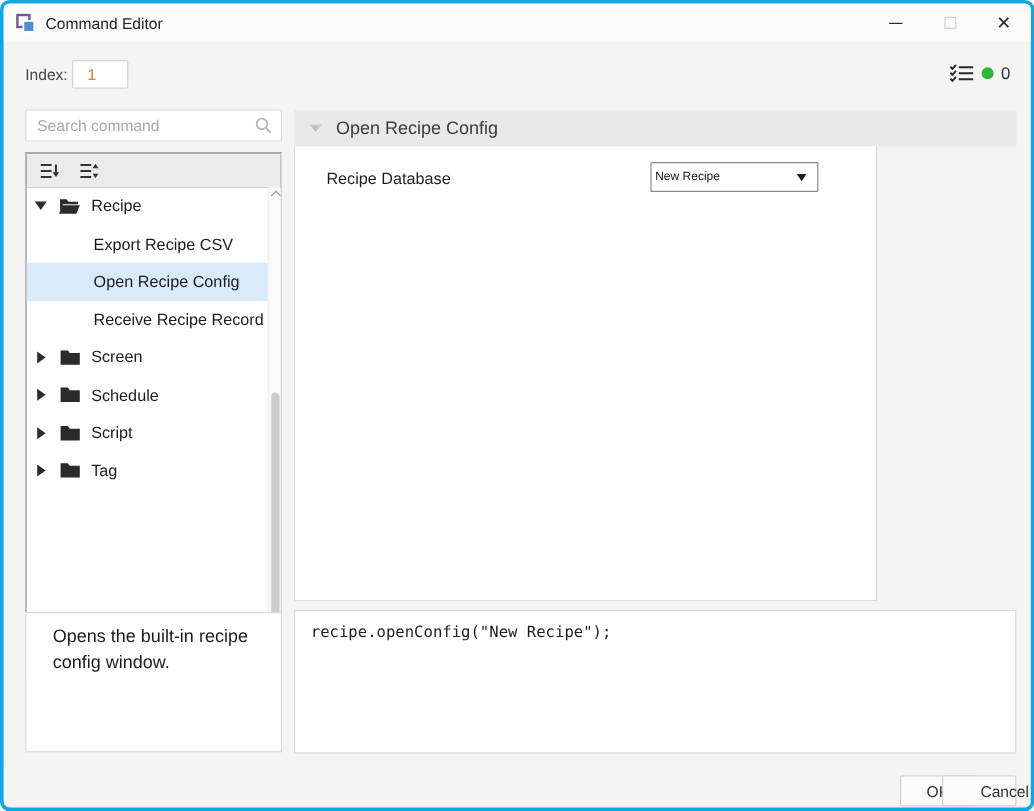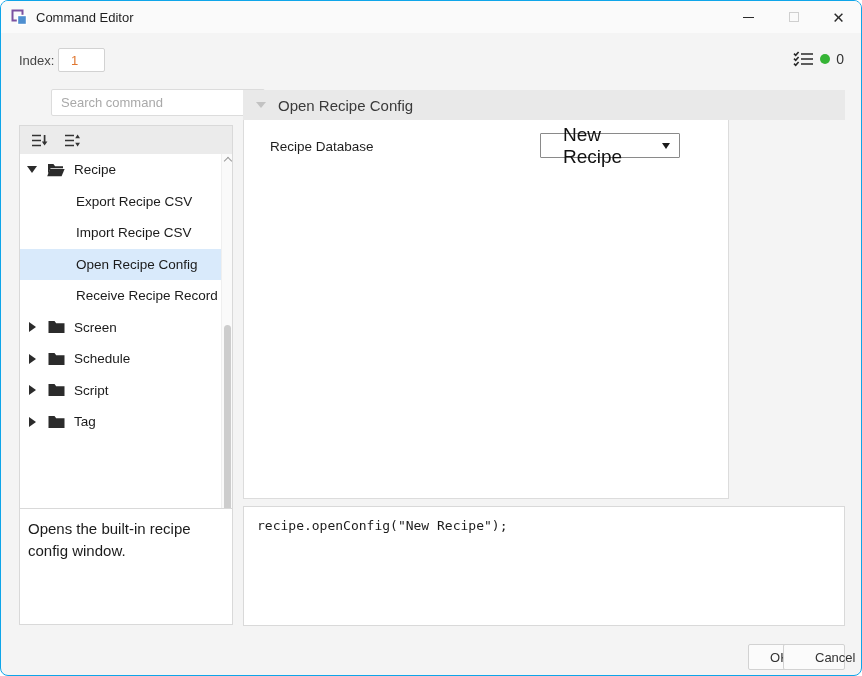--- a/index.html
+++ b/index.html
@@ -1,19 +1,19 @@
 <!DOCTYPE html>
 <html><head>
 <meta charset="utf-8">
 <style>
   * { margin:0; padding:0; box-sizing:border-box; }
   html,body { background:#ffffff; font-family:"Liberation Sans", sans-serif; }
   .window{
     position:relative; width:862px; height:676px;
-    background:#f4f4f4; border:1px solid #0ea5e9; border-radius:8px;
+    background:#f4f4f4; border:3px solid #0ea5e9; border-radius:8px;
     overflow:hidden;
   }
   
   .titlebar{
     position:absolute; left:0; top:0; right:0; height:32px;
     background:#fafafa; display:flex; align-items:center;
   }
   .app-icon{ margin-left:10px; width:17px; height:17px; display:inline-flex; }
   .title-text{ margin-left:8px; font-size:13px; color:#1f1f1f; }
   .win-controls{ margin-left:auto; display:flex; height:100%; }
@@ -31,21 +31,21 @@
     border:1px solid #d2d2d2; border-radius:2px; background:#fff;
     color:#e0762f; font-size:13px; padding-left:12px; font-family:"Liberation Sans",sans-serif;
   }
   .status-cluster{ position:absolute; right:17px; top:50px; display:flex; align-items:center; gap:6px; }
   .status-dot{ width:10px; height:10px; border-radius:50%; background:#35b435; }
   .status-count{ font-size:14px; color:#333; }
   
   .search-box{
     position:absolute; left:18px; top:88px; width:214px; height:27px;
     background:#fff; border:1px solid #dcdcdc; border-radius:2px;
-    display:flex; align-items:center;margin-left:32px;
+    display:flex; align-items:center;
   }
   .search-input{
     flex:1; border:none; outline:none; background:transparent;
     font-size:13px; color:#333; padding:0 4px 0 9px; font-family:"Liberation Sans",sans-serif;
   }
   .search-input::placeholder{ color:#a9a9a9; }
   .search-ico{ margin-right:7px; display:inline-flex; }
   .tree-box{
     position:absolute; left:18px; top:124px; width:214px; height:438px;
     border:1px solid #d9d9d9; background:#000000; display:flex; flex-direction:column;
@@ -69,41 +69,41 @@
   .leaf-indent{ width:56px; flex:0 0 auto; }
   .tree-label{ margin-left:6px; }
   
   .vscroll{ position:absolute; top:0; right:0; width:11px; bottom:0; background:#fafafa; border-left:1px solid #efefef; }
   .chev{ position:absolute; left:2.5px; width:6px; height:6px; border-right:1.4px solid #9a9a9a; border-bottom:1.4px solid #9a9a9a; }
   .chev-up{ top:4px; transform:rotate(-135deg); }
   .chev-down{ bottom:4px; transform:rotate(45deg); }
   .vthumb{ position:absolute; left:2px; width:7px; top:42%; height:50%; background:#cdcdcd; border-radius:4px; }
   .desc-box{
     position:absolute; left:18px; top:507px; width:214px; height:117px;
-    background:#fff; border:1px solid #d9d9d9; padding:9px 8px;
+    background:#fff; border:1px solid #d9d9d9; padding:9px 22px;
     font-size:15px; color:#1b1b1b; line-height:1.45;
   }
   
   .cfg-header{
     position:absolute; left:242px; top:89px; width:602px; height:30px;
     background:#e9e9e9; display:flex; align-items:center;
   }
   .cfg-header .tri{ margin-left:13px; width:0; height:0; border-left:5px solid transparent; border-right:5px solid transparent; border-top:6px solid #c2c2c2; }
   .cfg-title{ margin-left:12px; font-size:15px; color:#3a3a3a; }
   .cfg-body{
     position:absolute; left:242px; top:119px; width:486px; height:379px;
     background:#fff; border:1px solid #dcdcdc; border-top:none;
   }
   .cfg-field-label{ position:absolute; left:26px; top:19px; font-size:13.5px; color:#1f1f1f; }
   .dropdown{
     position:absolute; left:296px; top:13px; width:140px; height:25px;
     background:#fff; border:1px solid #8a8a8a; border-radius:1px;
     display:flex; align-items:center; cursor:pointer;
   }
-  .dropdown .dd-text{ margin-left:22px; font-size:19px; color:#111; flex:1; }
+  .dropdown .dd-text{ margin-left:3px; font-size:10px; color:#111; flex:1; }
   .dropdown .dd-arrow{ margin-right:9px; width:0; height:0; border-left:4.5px solid transparent; border-right:4.5px solid transparent; border-top:6px solid #1a1a1a; }
   .code-box{
     position:absolute; left:242px; top:505px; width:602px; height:120px;
     background:#fff; border:1px solid #d9d9d9; padding:11px 13px;
     font-family:"DejaVu Sans Mono","Liberation Mono",monospace;
     font-size:13px; color:#1c1c1c; white-space:pre;
   }
   
   .btn{
     position:absolute; top:643px; height:26px; background:#fbfbfb;
@@ -213,24 +213,20 @@
             </svg>
           </span>
           <span class="tree-label">Recipe</span>
         </div>
 
         <div class="tree-row">
           <span class="leaf-indent"></span>
           <span>Export Recipe CSV</span>
         </div>
 
-        <div class="tree-row">
-          <span class="leaf-indent"></span>
-          <span>Import Recipe CSV</span>
-        </div>
 
         <div class="tree-row selected">
           <span class="leaf-indent"></span>
           <span>Open Recipe Config</span>
         </div>
 
         <div class="tree-row">
           <span class="leaf-indent"></span>
           <span>Receive Recipe Record</span>
         </div>

